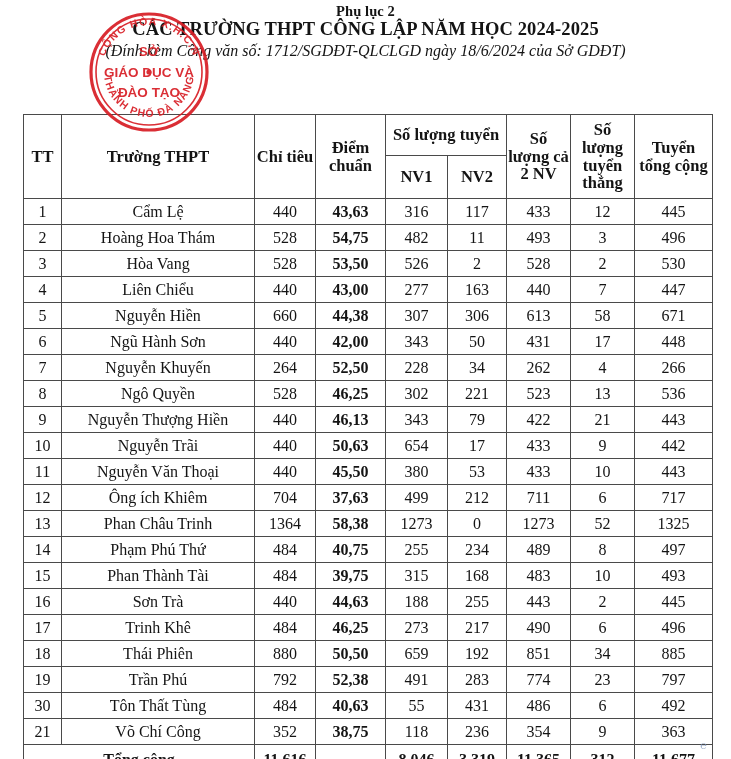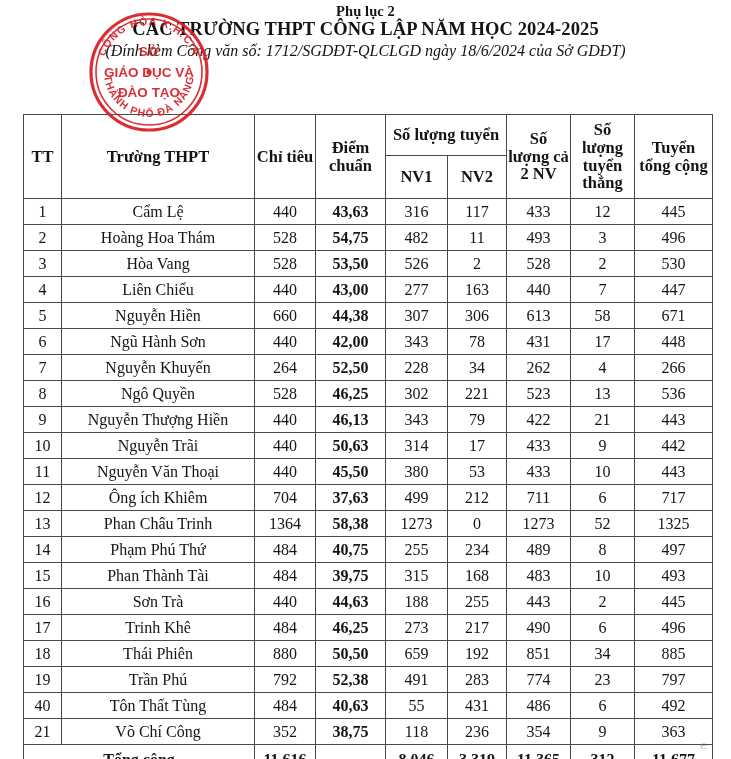--- a/index.html
+++ b/index.html
@@ -243,21 +243,21 @@
         <td class="c-num">613</td>
         <td class="c-num">58</td>
         <td class="c-num">671</td>
       </tr>
       <tr>
         <td class="c-tt">6</td>
         <td class="c-school">Ngũ Hành Sơn</td>
         <td class="c-num">440</td>
         <td class="c-score">42,00</td>
         <td class="c-num">343</td>
-        <td class="c-num">78</td>
+        <td class="c-num">50</td>
         <td class="c-num">431</td>
         <td class="c-num">17</td>
         <td class="c-num">448</td>
       </tr>
       <tr>
         <td class="c-tt">7</td>
         <td class="c-school">Nguyễn Khuyến</td>
         <td class="c-num">264</td>
         <td class="c-score">52,50</td>
         <td class="c-num">228</td>
@@ -286,21 +286,21 @@
         <td class="c-num">79</td>
         <td class="c-num">422</td>
         <td class="c-num">21</td>
         <td class="c-num">443</td>
       </tr>
       <tr>
         <td class="c-tt">10</td>
         <td class="c-school">Nguyễn Trãi</td>
         <td class="c-num">440</td>
         <td class="c-score">50,63</td>
-        <td class="c-num">314</td>
+        <td class="c-num">654</td>
         <td class="c-num">17</td>
         <td class="c-num">433</td>
         <td class="c-num">9</td>
         <td class="c-num">442</td>
       </tr>
       <tr>
         <td class="c-tt">11</td>
         <td class="c-school">Nguyễn Văn Thoại</td>
         <td class="c-num">440</td>
         <td class="c-score">45,50</td>
@@ -392,21 +392,21 @@
         <td class="c-school">Trần Phú</td>
         <td class="c-num">792</td>
         <td class="c-score">52,38</td>
         <td class="c-num">491</td>
         <td class="c-num">283</td>
         <td class="c-num">774</td>
         <td class="c-num">23</td>
         <td class="c-num">797</td>
       </tr>
       <tr>
-        <td class="c-tt">40</td>
+        <td class="c-tt">30</td>
         <td class="c-school">Tôn Thất Tùng</td>
         <td class="c-num">484</td>
         <td class="c-score">40,63</td>
         <td class="c-num">55</td>
         <td class="c-num">431</td>
         <td class="c-num">486</td>
         <td class="c-num">6</td>
         <td class="c-num">492</td>
       </tr>
       <tr>

